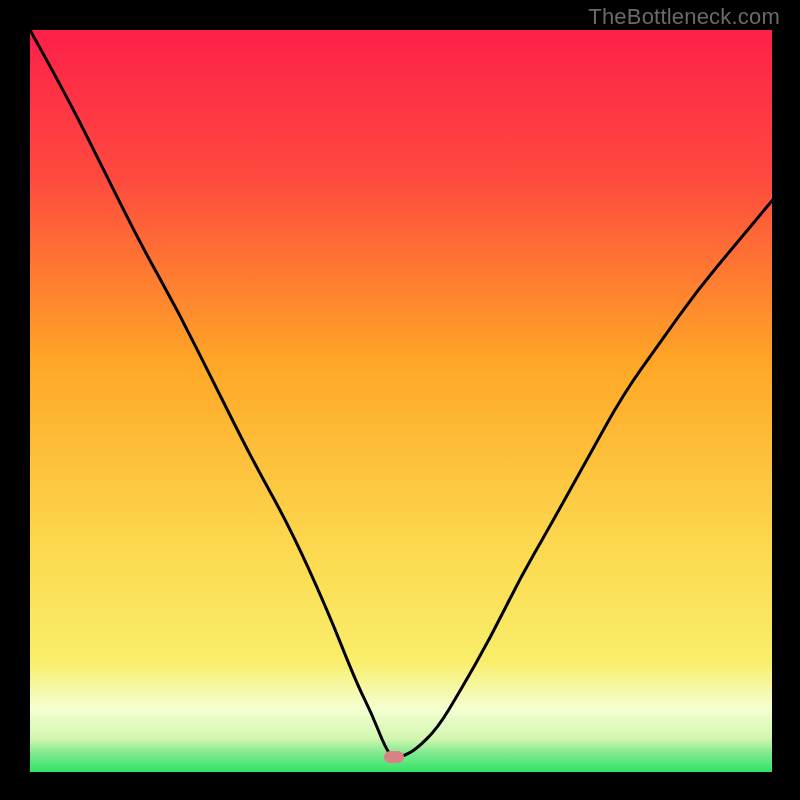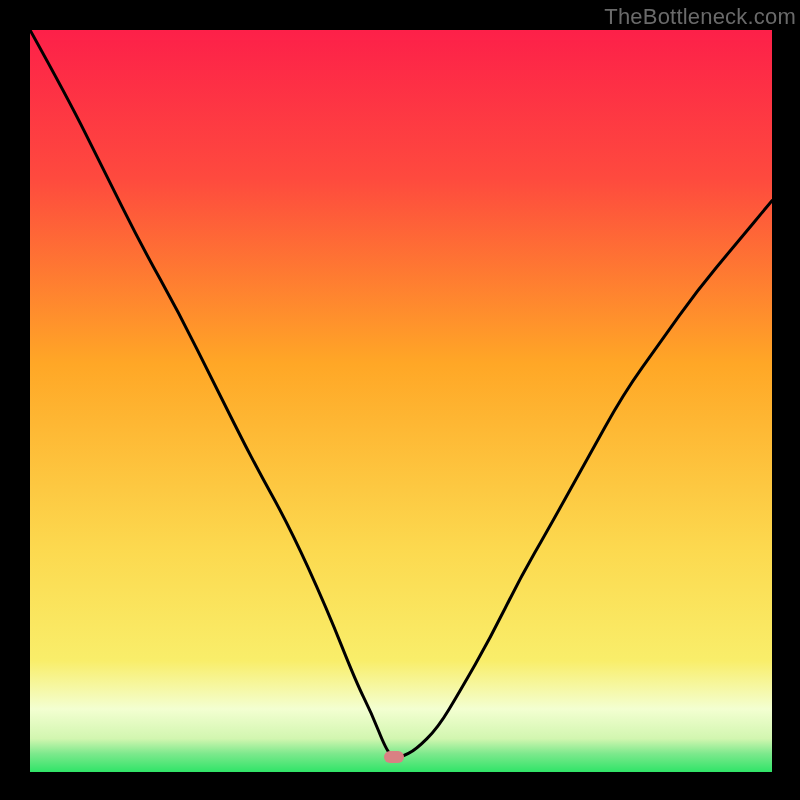--- a/index.html
+++ b/index.html
@@ -13,21 +13,21 @@
   }
   .frame {
     position: relative;
     width: 800px;
     height: 800px;
     background: #000;
   }
   .watermark {
     position: absolute;
     top: 4px;
-    right: 4px;
+    right: 20px;
     color: #6a6a6a;
     font-size: 22px;
     font-weight: 500;
     letter-spacing: 0.2px;
     user-select: none;
   }
   .plot {
     position: absolute;
     left: 30px;
     top: 30px;

